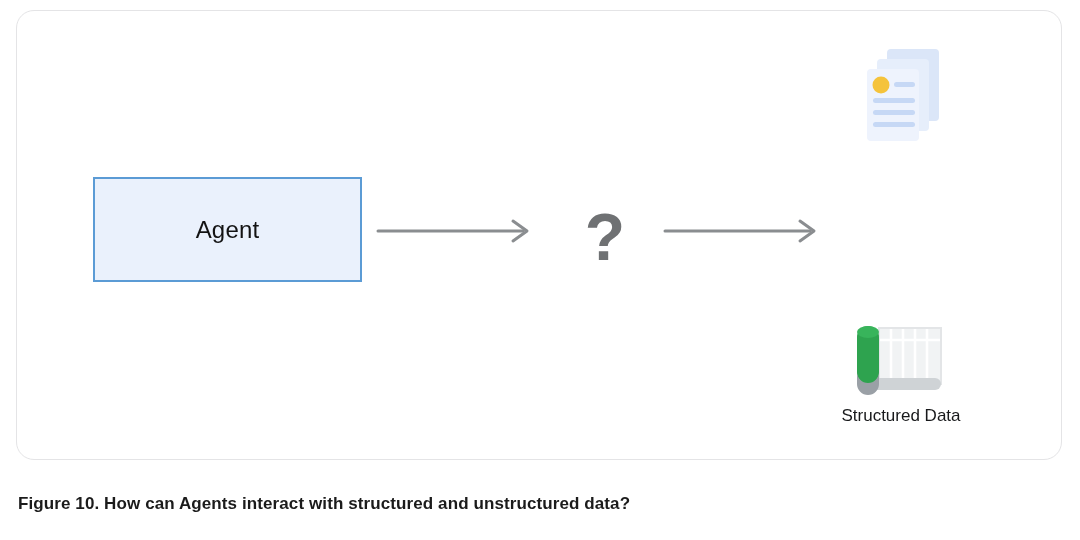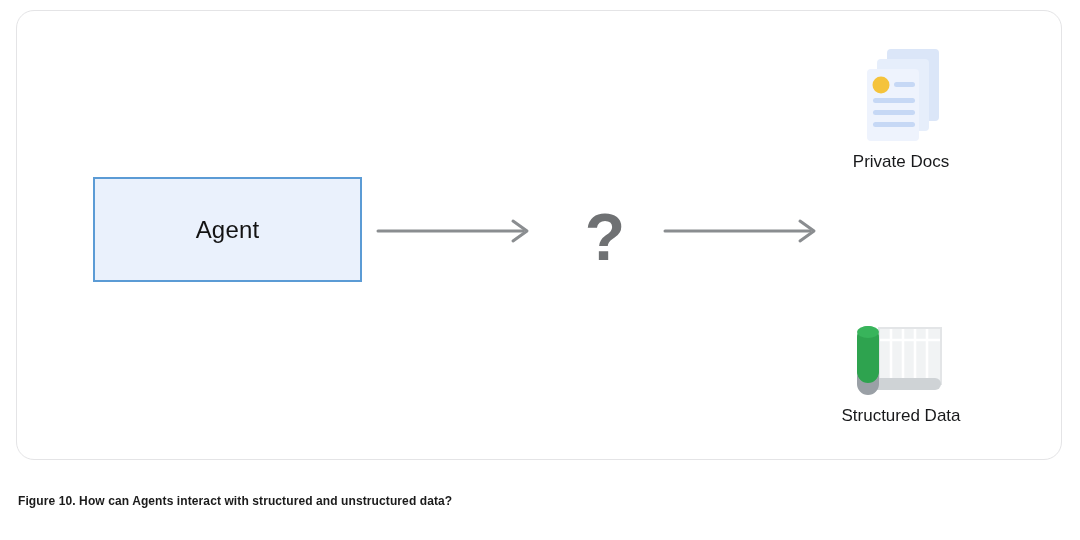--- a/index.html
+++ b/index.html
@@ -97,21 +97,21 @@
   #node-structured-data { top: 306px; }
 
   #node-websites .node-icon    { height: 86px; }
   #node-structured-data .node-icon { height: 86px; }
 
   
   #caption {
     position: absolute;
     left: 18px;
     top: 494px;
-    font-size: 12px;
+    font-size: 17px;
     font-weight: 700;
     color: #1b1b1b;
     letter-spacing: 0.1px;
     white-space: nowrap;
   }
 </style>
 </head>
 <body>
 
 <div id="figure-card">
@@ -144,21 +144,20 @@
 
         <circle cx="30" cy="40" r="8.5" fill="#f5c33b"></circle>
 
         <rect x="43" y="37" width="21" height="5" rx="2.5" fill="#c6d8f5"></rect>
 
         <rect x="22" y="53" width="42" height="5" rx="2.5" fill="#c6d8f5"></rect>
         <rect x="22" y="65" width="42" height="5" rx="2.5" fill="#c6d8f5"></rect>
         <rect x="22" y="77" width="42" height="5" rx="2.5" fill="#c6d8f5"></rect>
       </svg>
     </div>
-    <div class="node-label">Private Docs</div>
   </div>
 
 
   <div id="node-structured-data" class="node">
     <div class="node-icon">
       <svg width="104" height="80" viewBox="0 0 104 80">
 
         <rect x="30" y="8" width="62" height="56" fill="#f1f3f4"></rect>
 
         <g stroke="#ffffff" stroke-width="2.6" fill="none">

